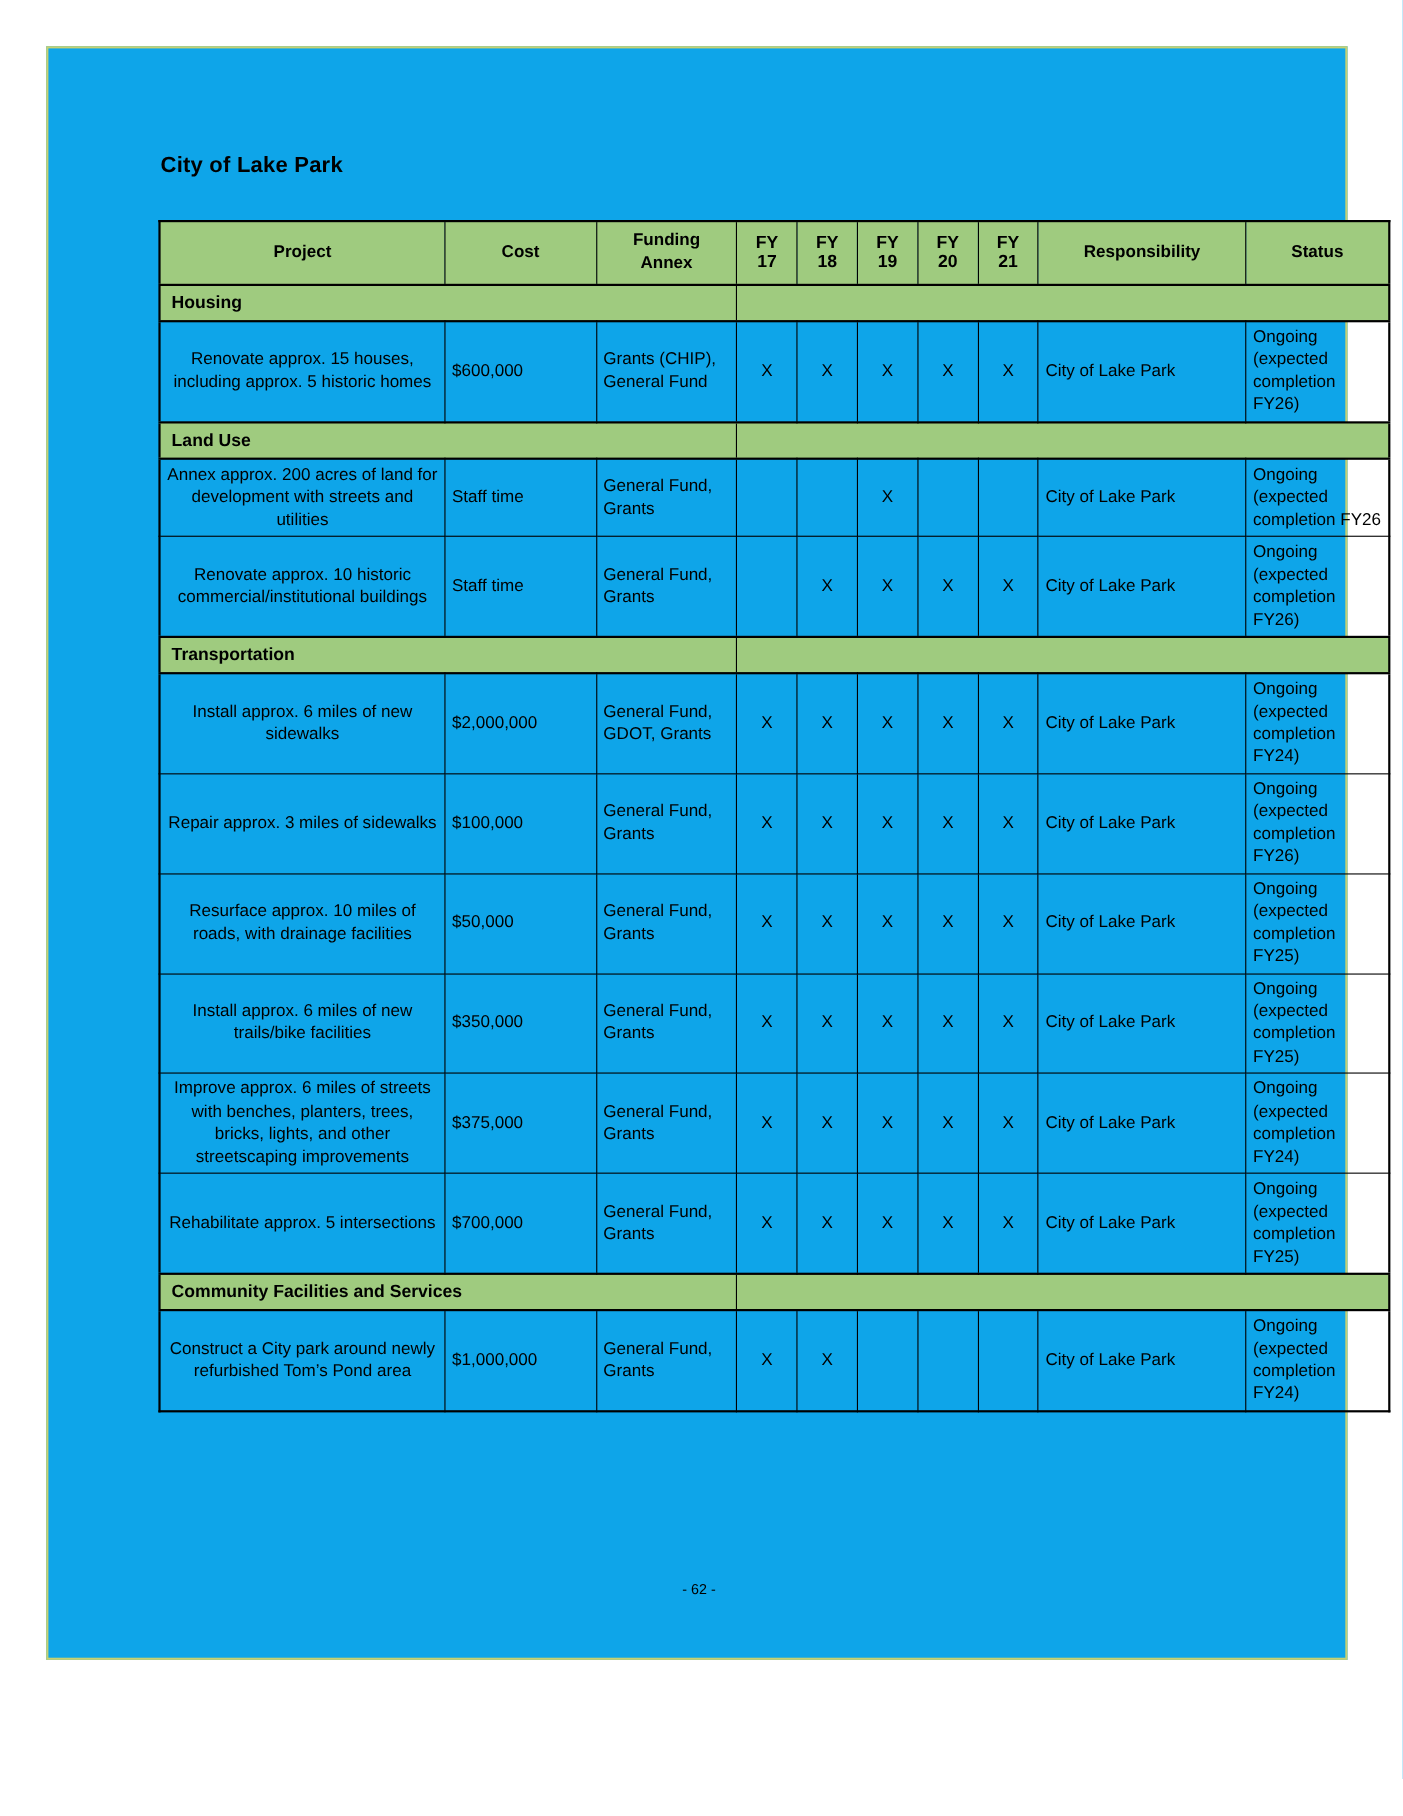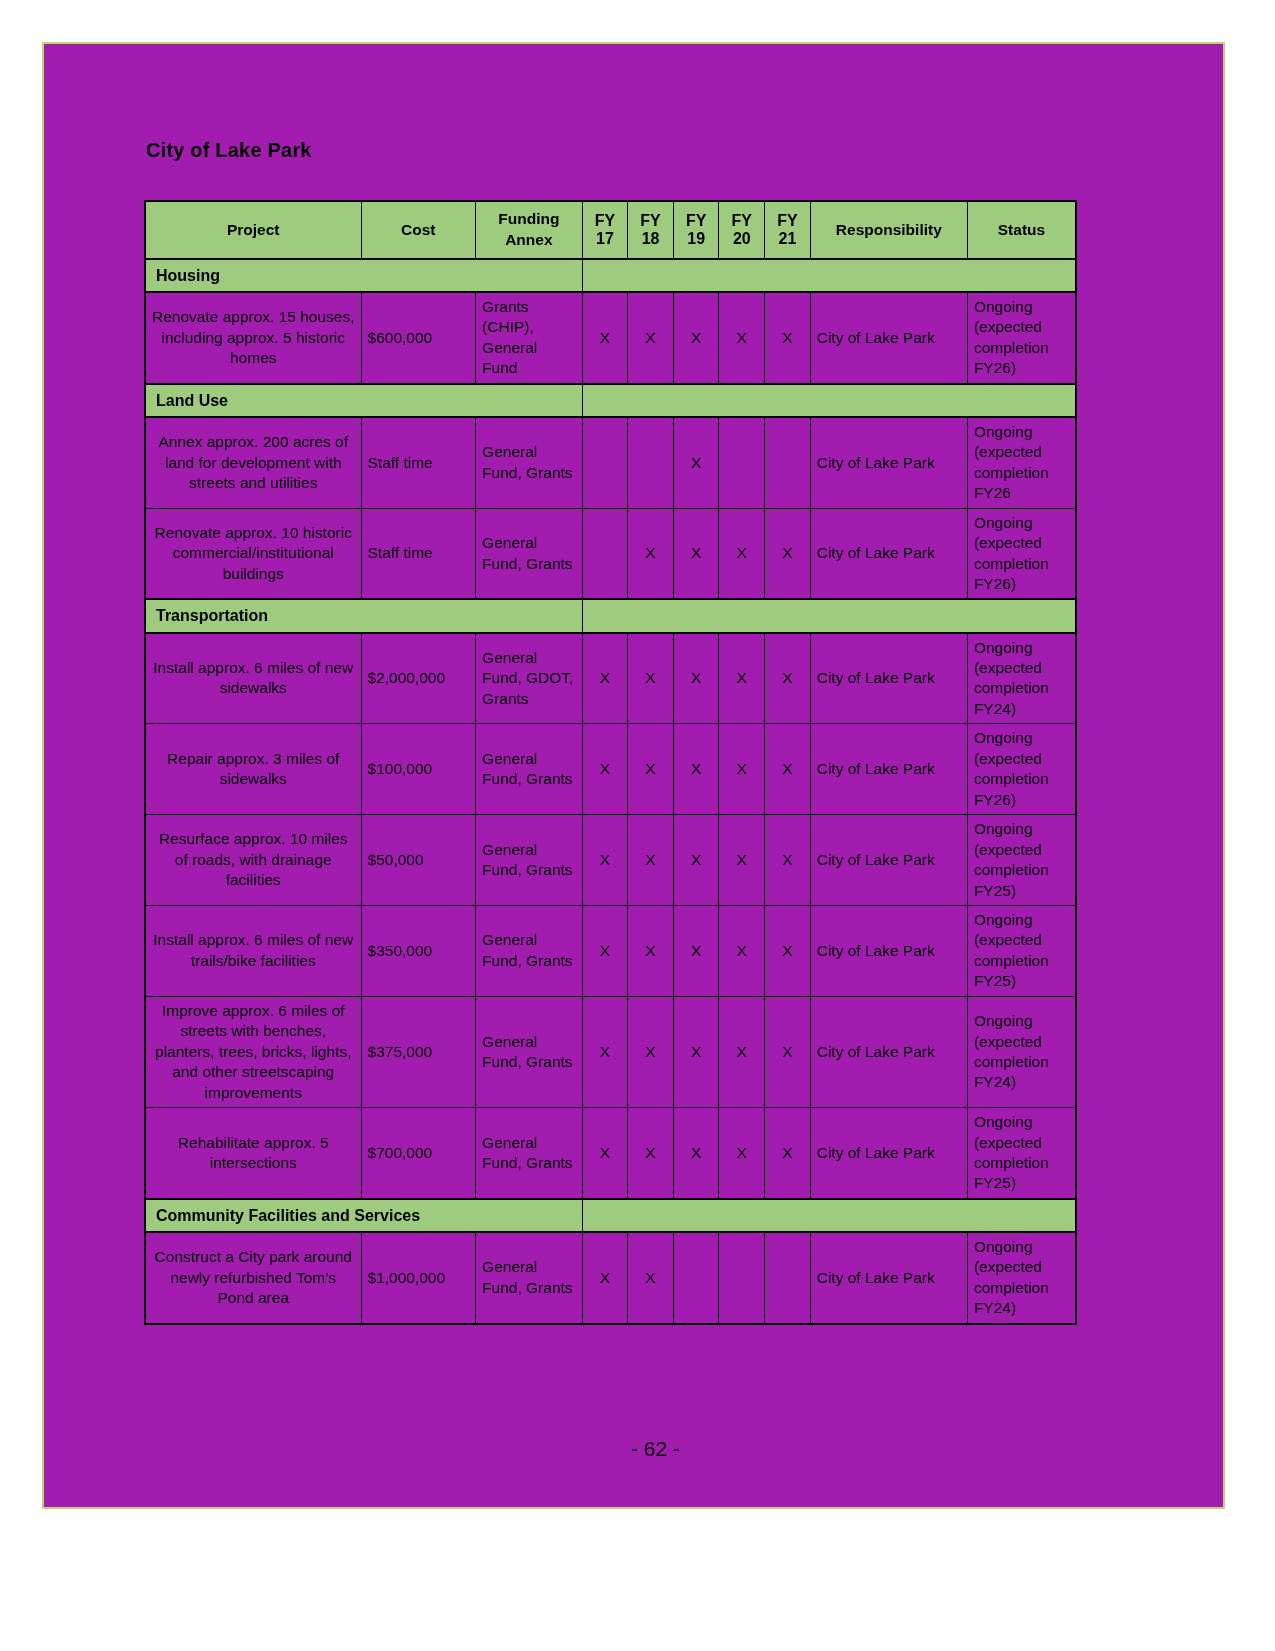--- a/index.html
+++ b/index.html
@@ -16,38 +16,38 @@
     overflow: hidden;
   }
   .page-frame {
     position: absolute;
     left: 42px;
     top: 42px;
     width: 1183px;
     height: 1467px;
     border: 2px solid #c5d173;
     box-sizing: border-box;
-    background: #a21caf;
+    background: #0ea5e9;
   }
   .page-inner {
     position: absolute;
     left: 100px;
     top: 95px;
     width: 940px;
   }
   .doc-title {
     font-size: 20px;
     font-weight: bold;
     letter-spacing: 0.2px;
     margin: 0 0 38px 2px;
     color: #000;
   }
   table.cip {
     border-collapse: collapse;
-    width: 933px;
+    width: 1120px;
     table-layout: fixed;
     border: 2px solid #000;
   }
   table.cip td, table.cip th {
     border: 1px solid #000;
     vertical-align: middle;
     font-size: 15.5px;
     line-height: 1.32;
     padding: 4px 6px;
     box-sizing: border-box;
@@ -94,22 +94,21 @@
   .col-funding { width: 105px; }
   .col-fy { width: 45px; }
   .col-resp { width: 155px; }
   .col-status { width: 107px; }
   .footer {
     position: absolute;
     left: 0;
     top: 1393px;
     width: 1183px;
     text-align: center;
-    font-size: 21px;
-    padding-left: 20px;
+    font-size: 13px;
   }
 </style>
 </head>
 <body>
 
 <div class="page-frame">
   <div class="page-inner">
 
     <h1 class="doc-title">City of Lake Park</h1>
 

